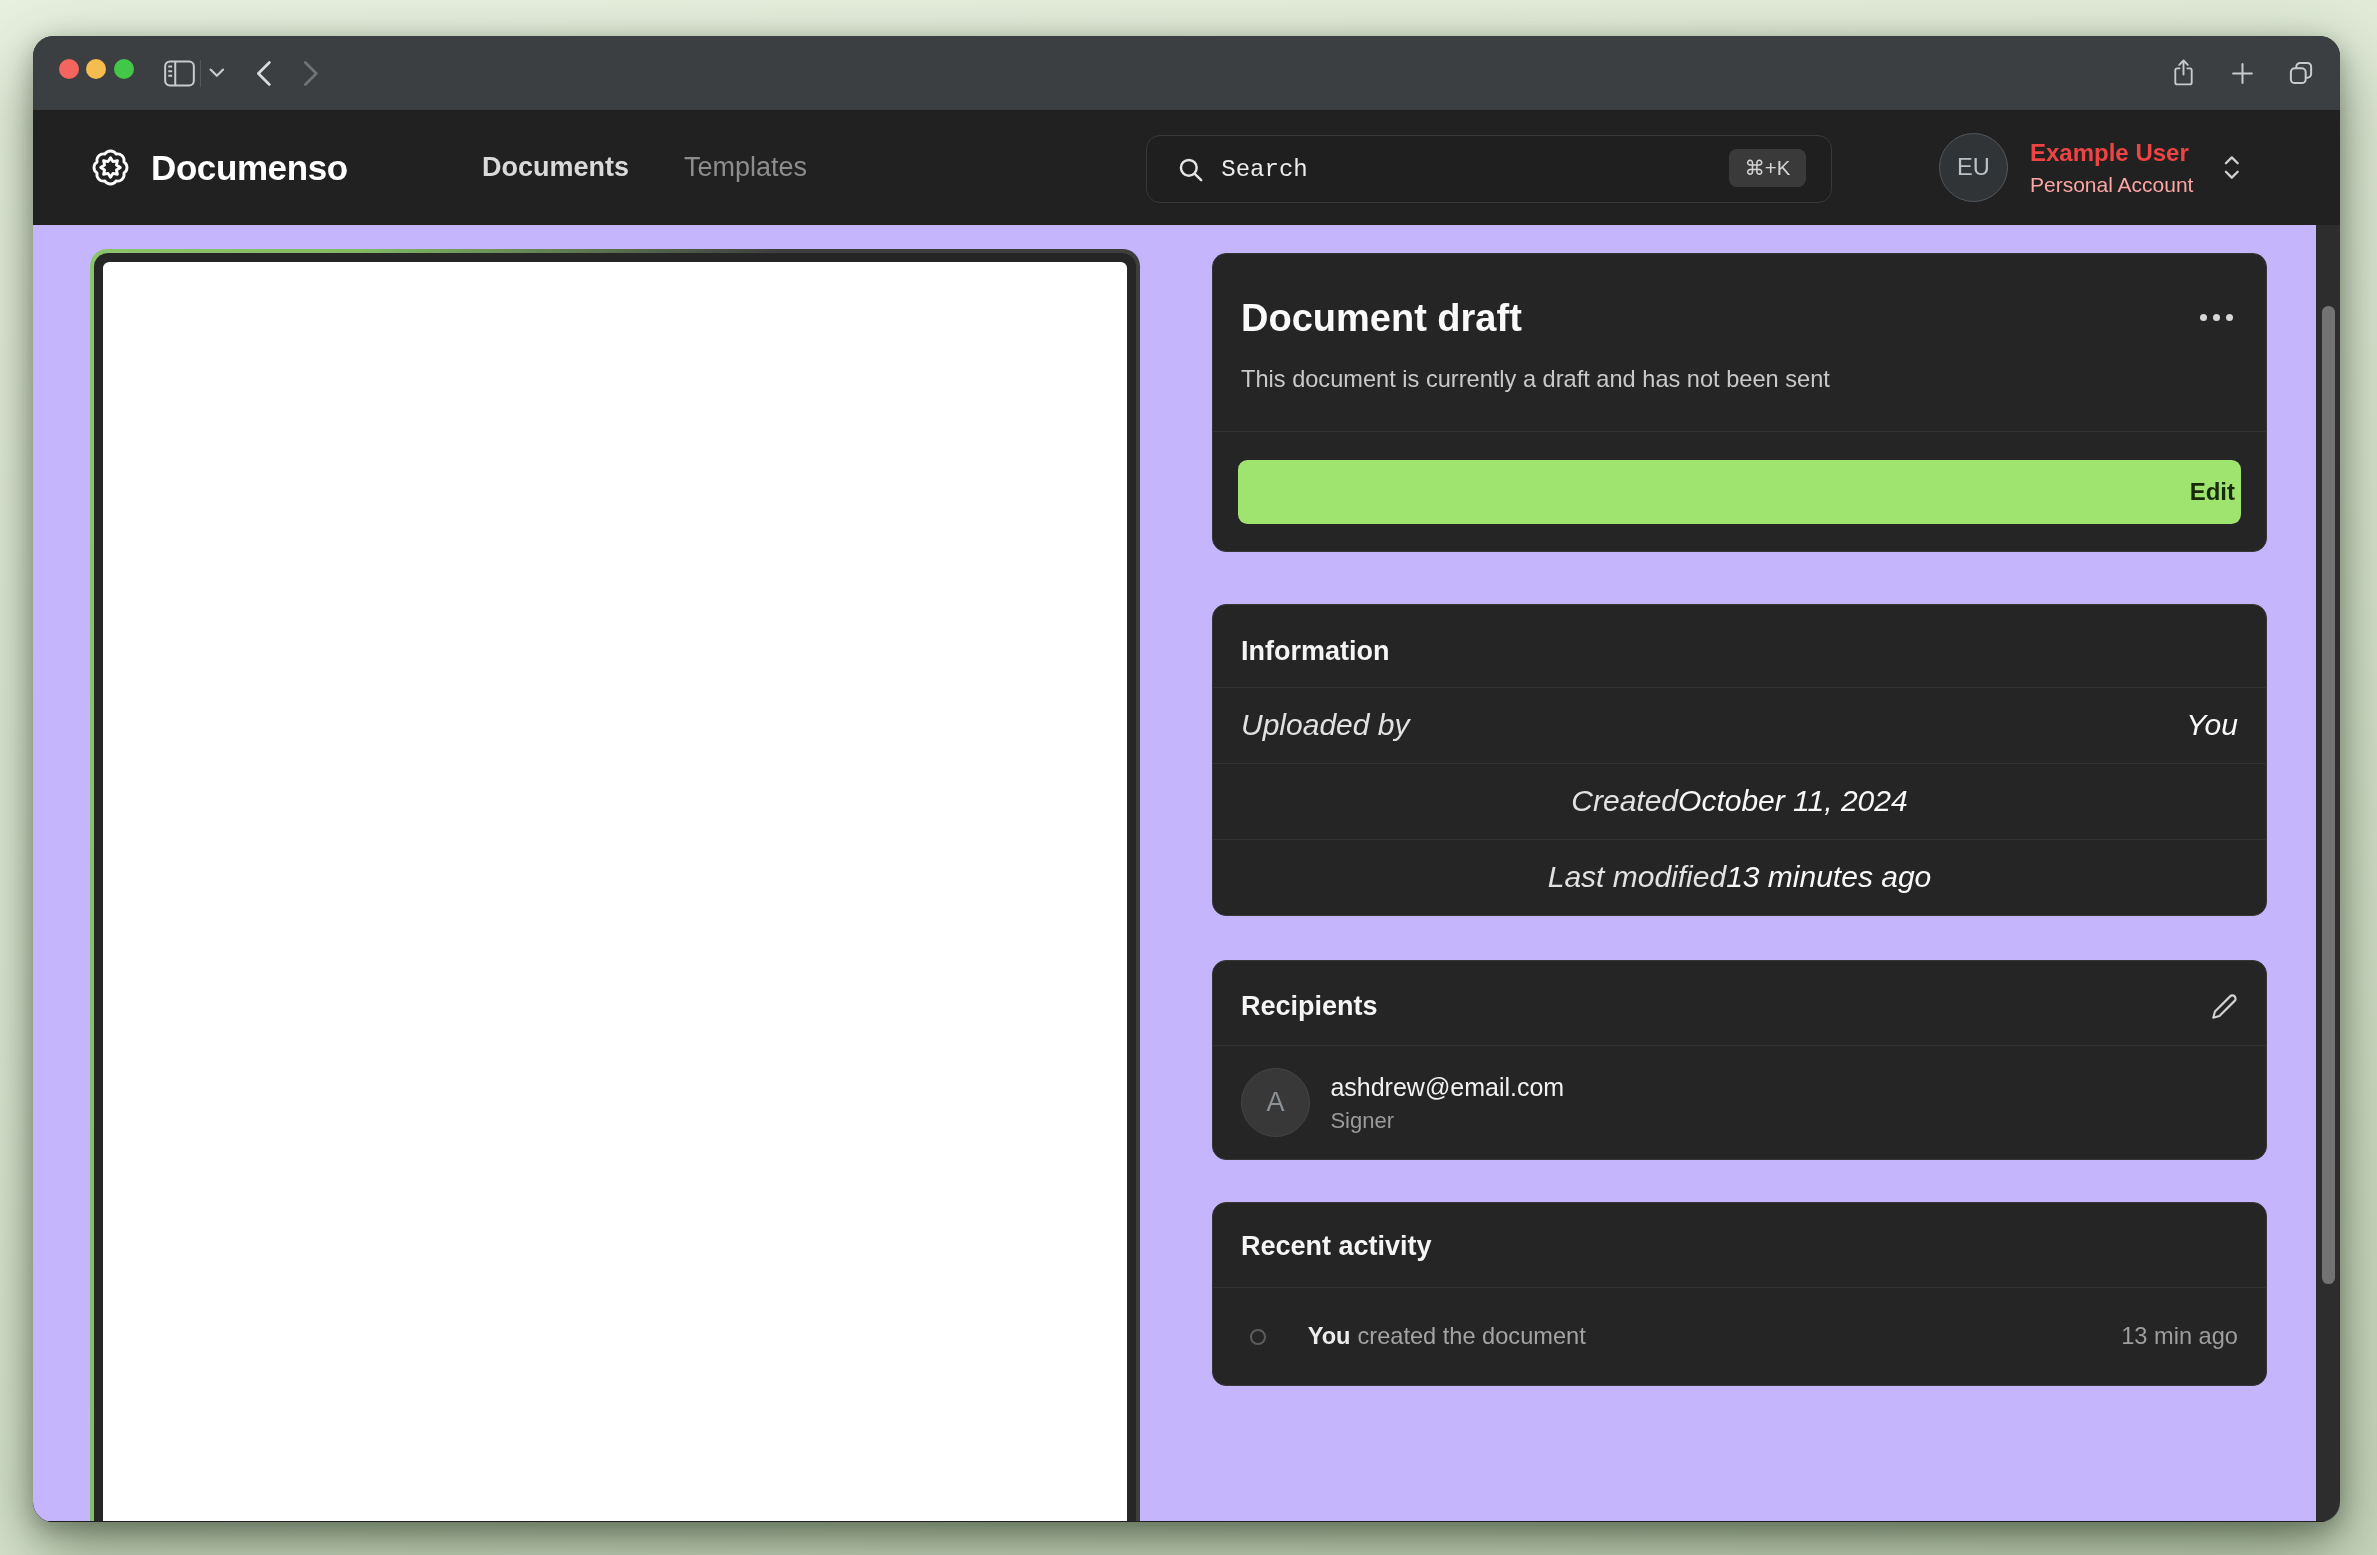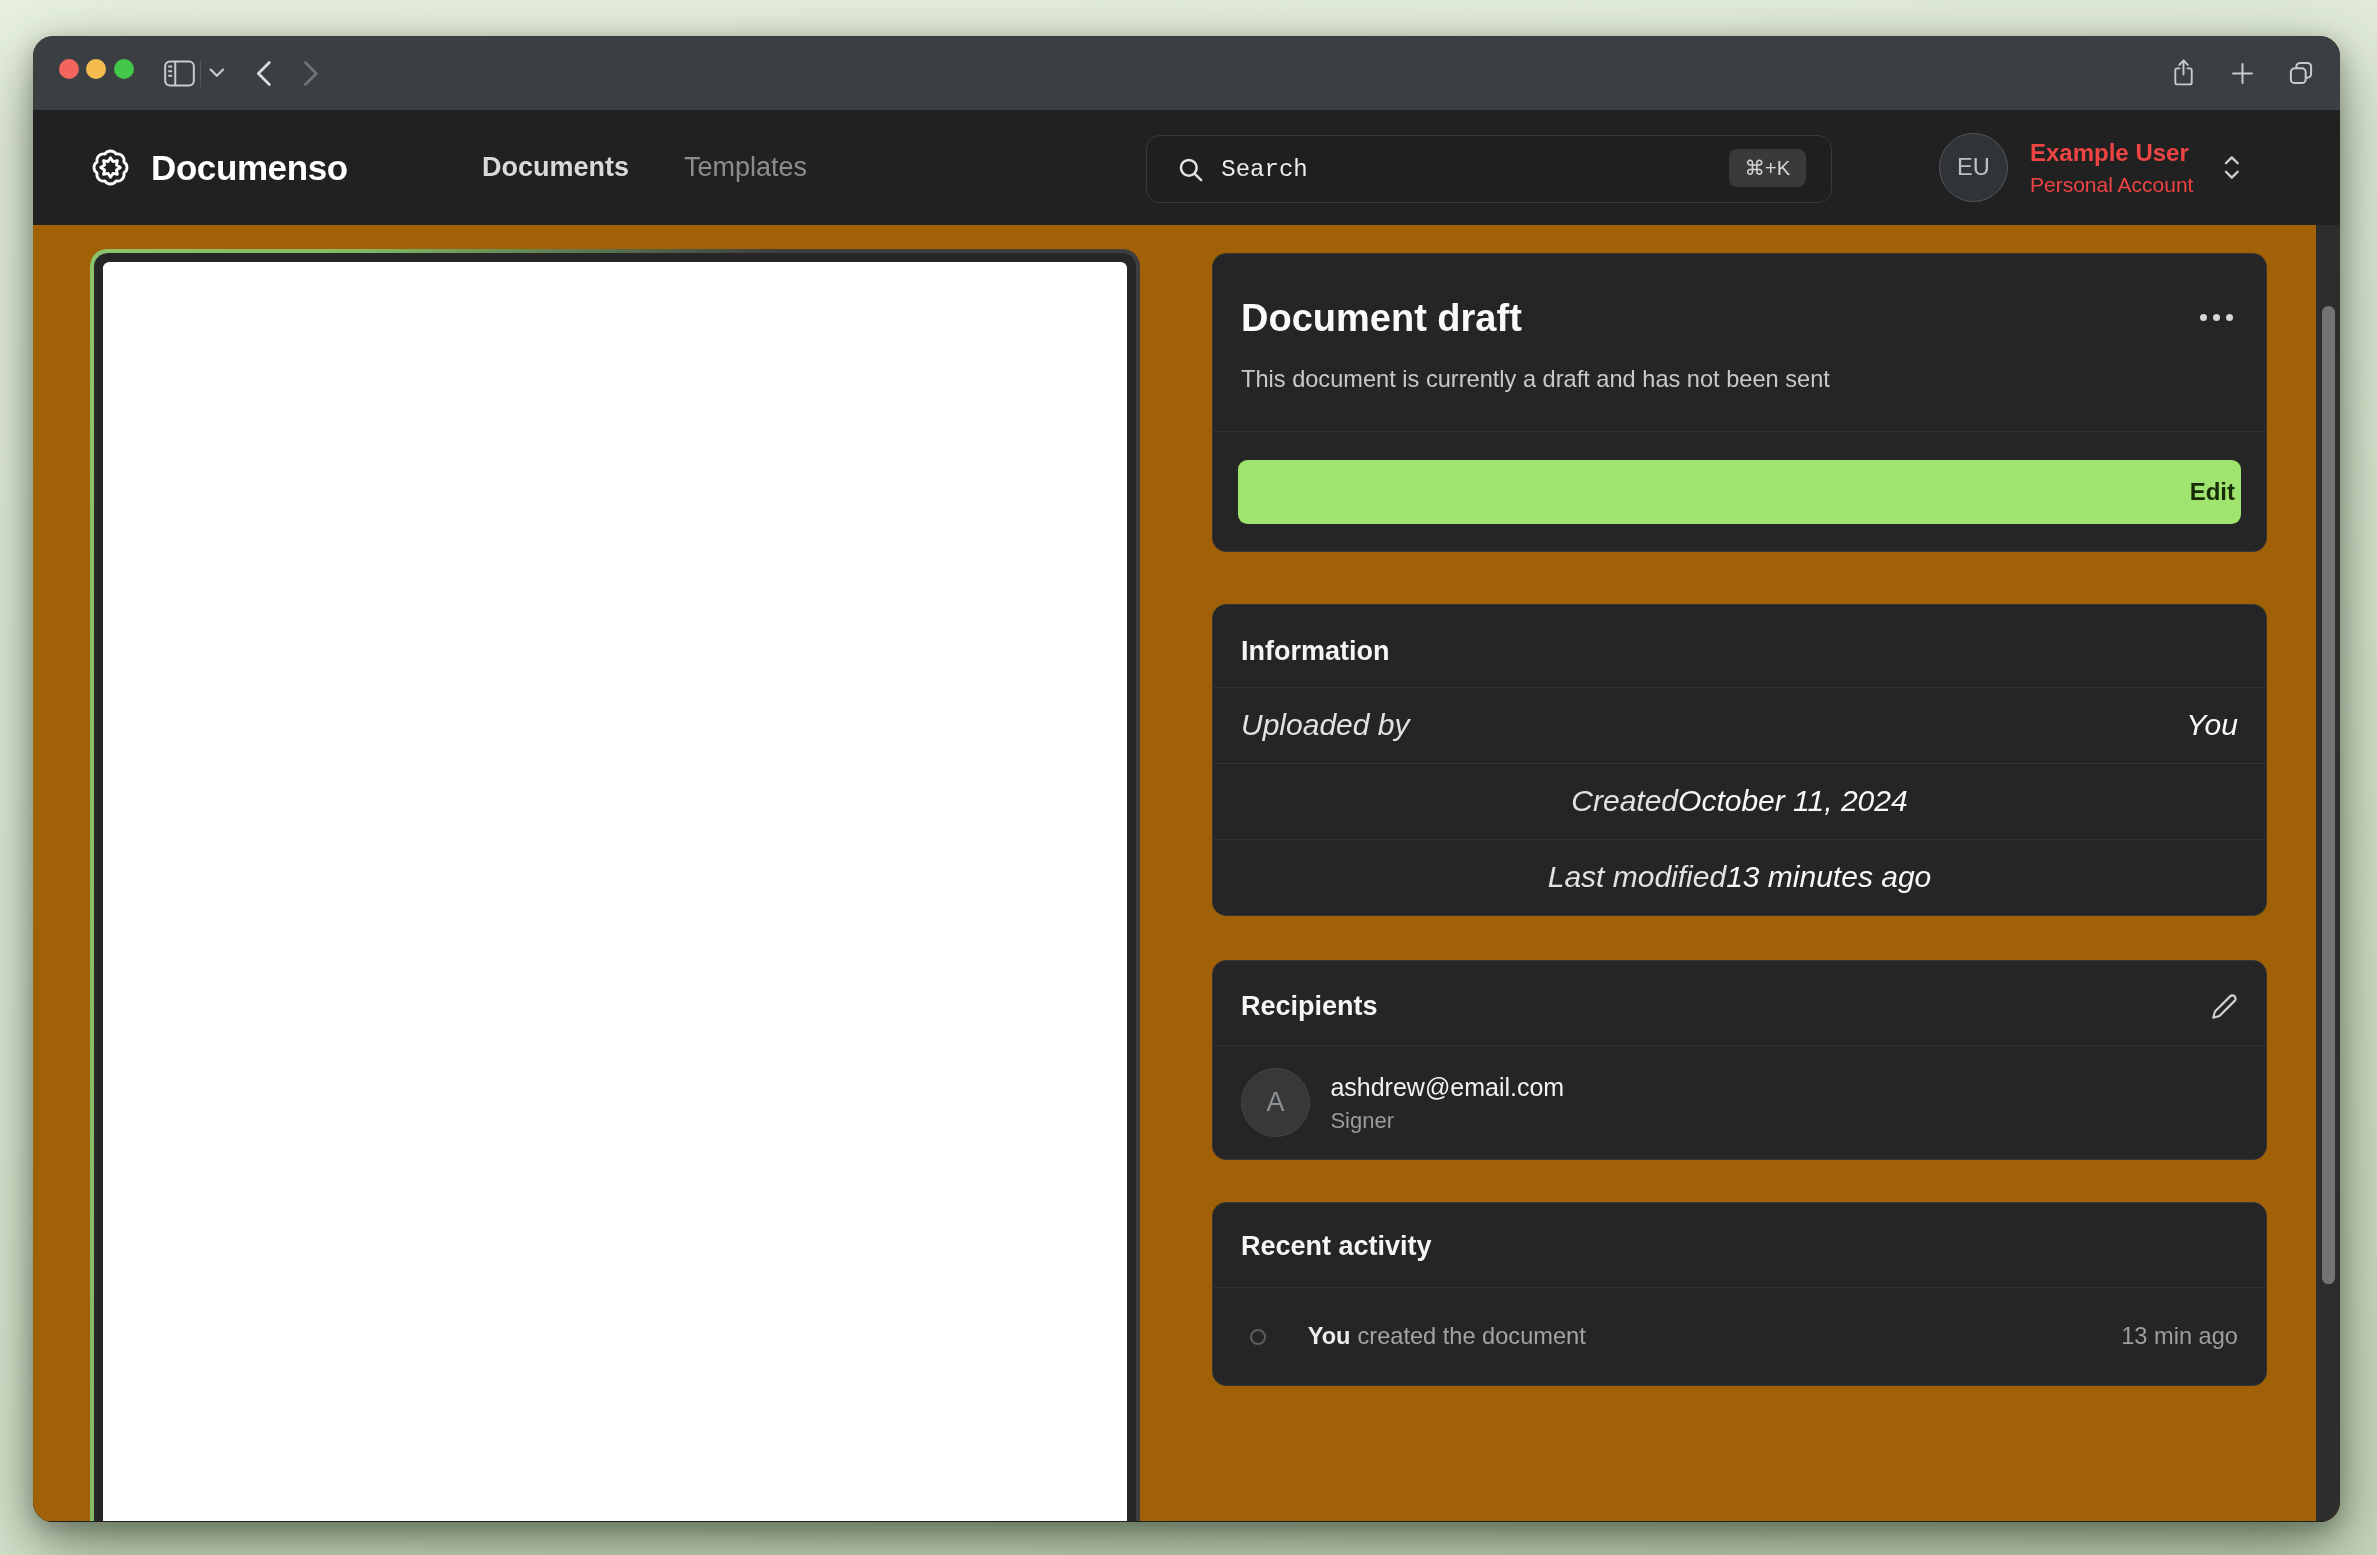--- a/index.html
+++ b/index.html
@@ -47,24 +47,24 @@
     position:absolute;right:25px;top:12.6px;height:38px;padding:0 15.7px;border-radius:7.9px;
     background:#3a3a3a;color:#d4d4d4;font-size:20.4px;display:flex;align-items:center;
   }
   .usermenu{position:absolute;left:1906px;top:0;height:115px;display:flex;align-items:center;}
   .avatar{
     width:69px;height:69px;border-radius:50%;background:#303437;border:1.6px solid #54585c;box-sizing:border-box;
     display:flex;align-items:center;justify-content:center;color:#b9c0c7;font-size:23.6px;
   }
   .userlines{margin-left:22px;}
   .username{font-size:24px;color:#ef4444;font-weight:600;line-height:29px;}
-  .useraccount{font-size:21px;color:#ef4444;line-height:26px;margin-top:5px;}
+  .useraccount{font-size:21px;color:#fca5a5;line-height:26px;margin-top:5px;}
   .userchev{margin-left:27px;color:#cfcfcf;display:flex;}
   
-  .main{position:absolute;left:0;top:115px;width:100%;height:1296px;overflow:hidden;background:#a16207;}
+  .main{position:absolute;left:0;top:115px;width:100%;height:1296px;overflow:hidden;background:#c4b5fd;}
   .preview-ring{
     position:absolute;left:57px;top:24px;width:1050px;height:1532px;border-radius:17.3px;padding:3.9px;box-sizing:border-box;
     background:linear-gradient(100deg,#8cc46c 0%,#83bb64 20%,#3e3e3e 52%,#3e3e3e 100%);
   }
   .preview-inner{width:100%;height:100%;box-sizing:border-box;background:#262626;border-radius:14px;padding:9.4px 9.4px 0;}
   .preview-page{width:100%;height:1485px;background:#ffffff;border-radius:6.3px 6.3px 0 0;}
   .aside{position:absolute;left:1179px;top:27.5px;width:1055px;}
   .card{
     box-sizing:border-box;width:1055px;background:#252525;border:1.6px solid #363636;border-radius:14px;overflow:hidden;
   }

